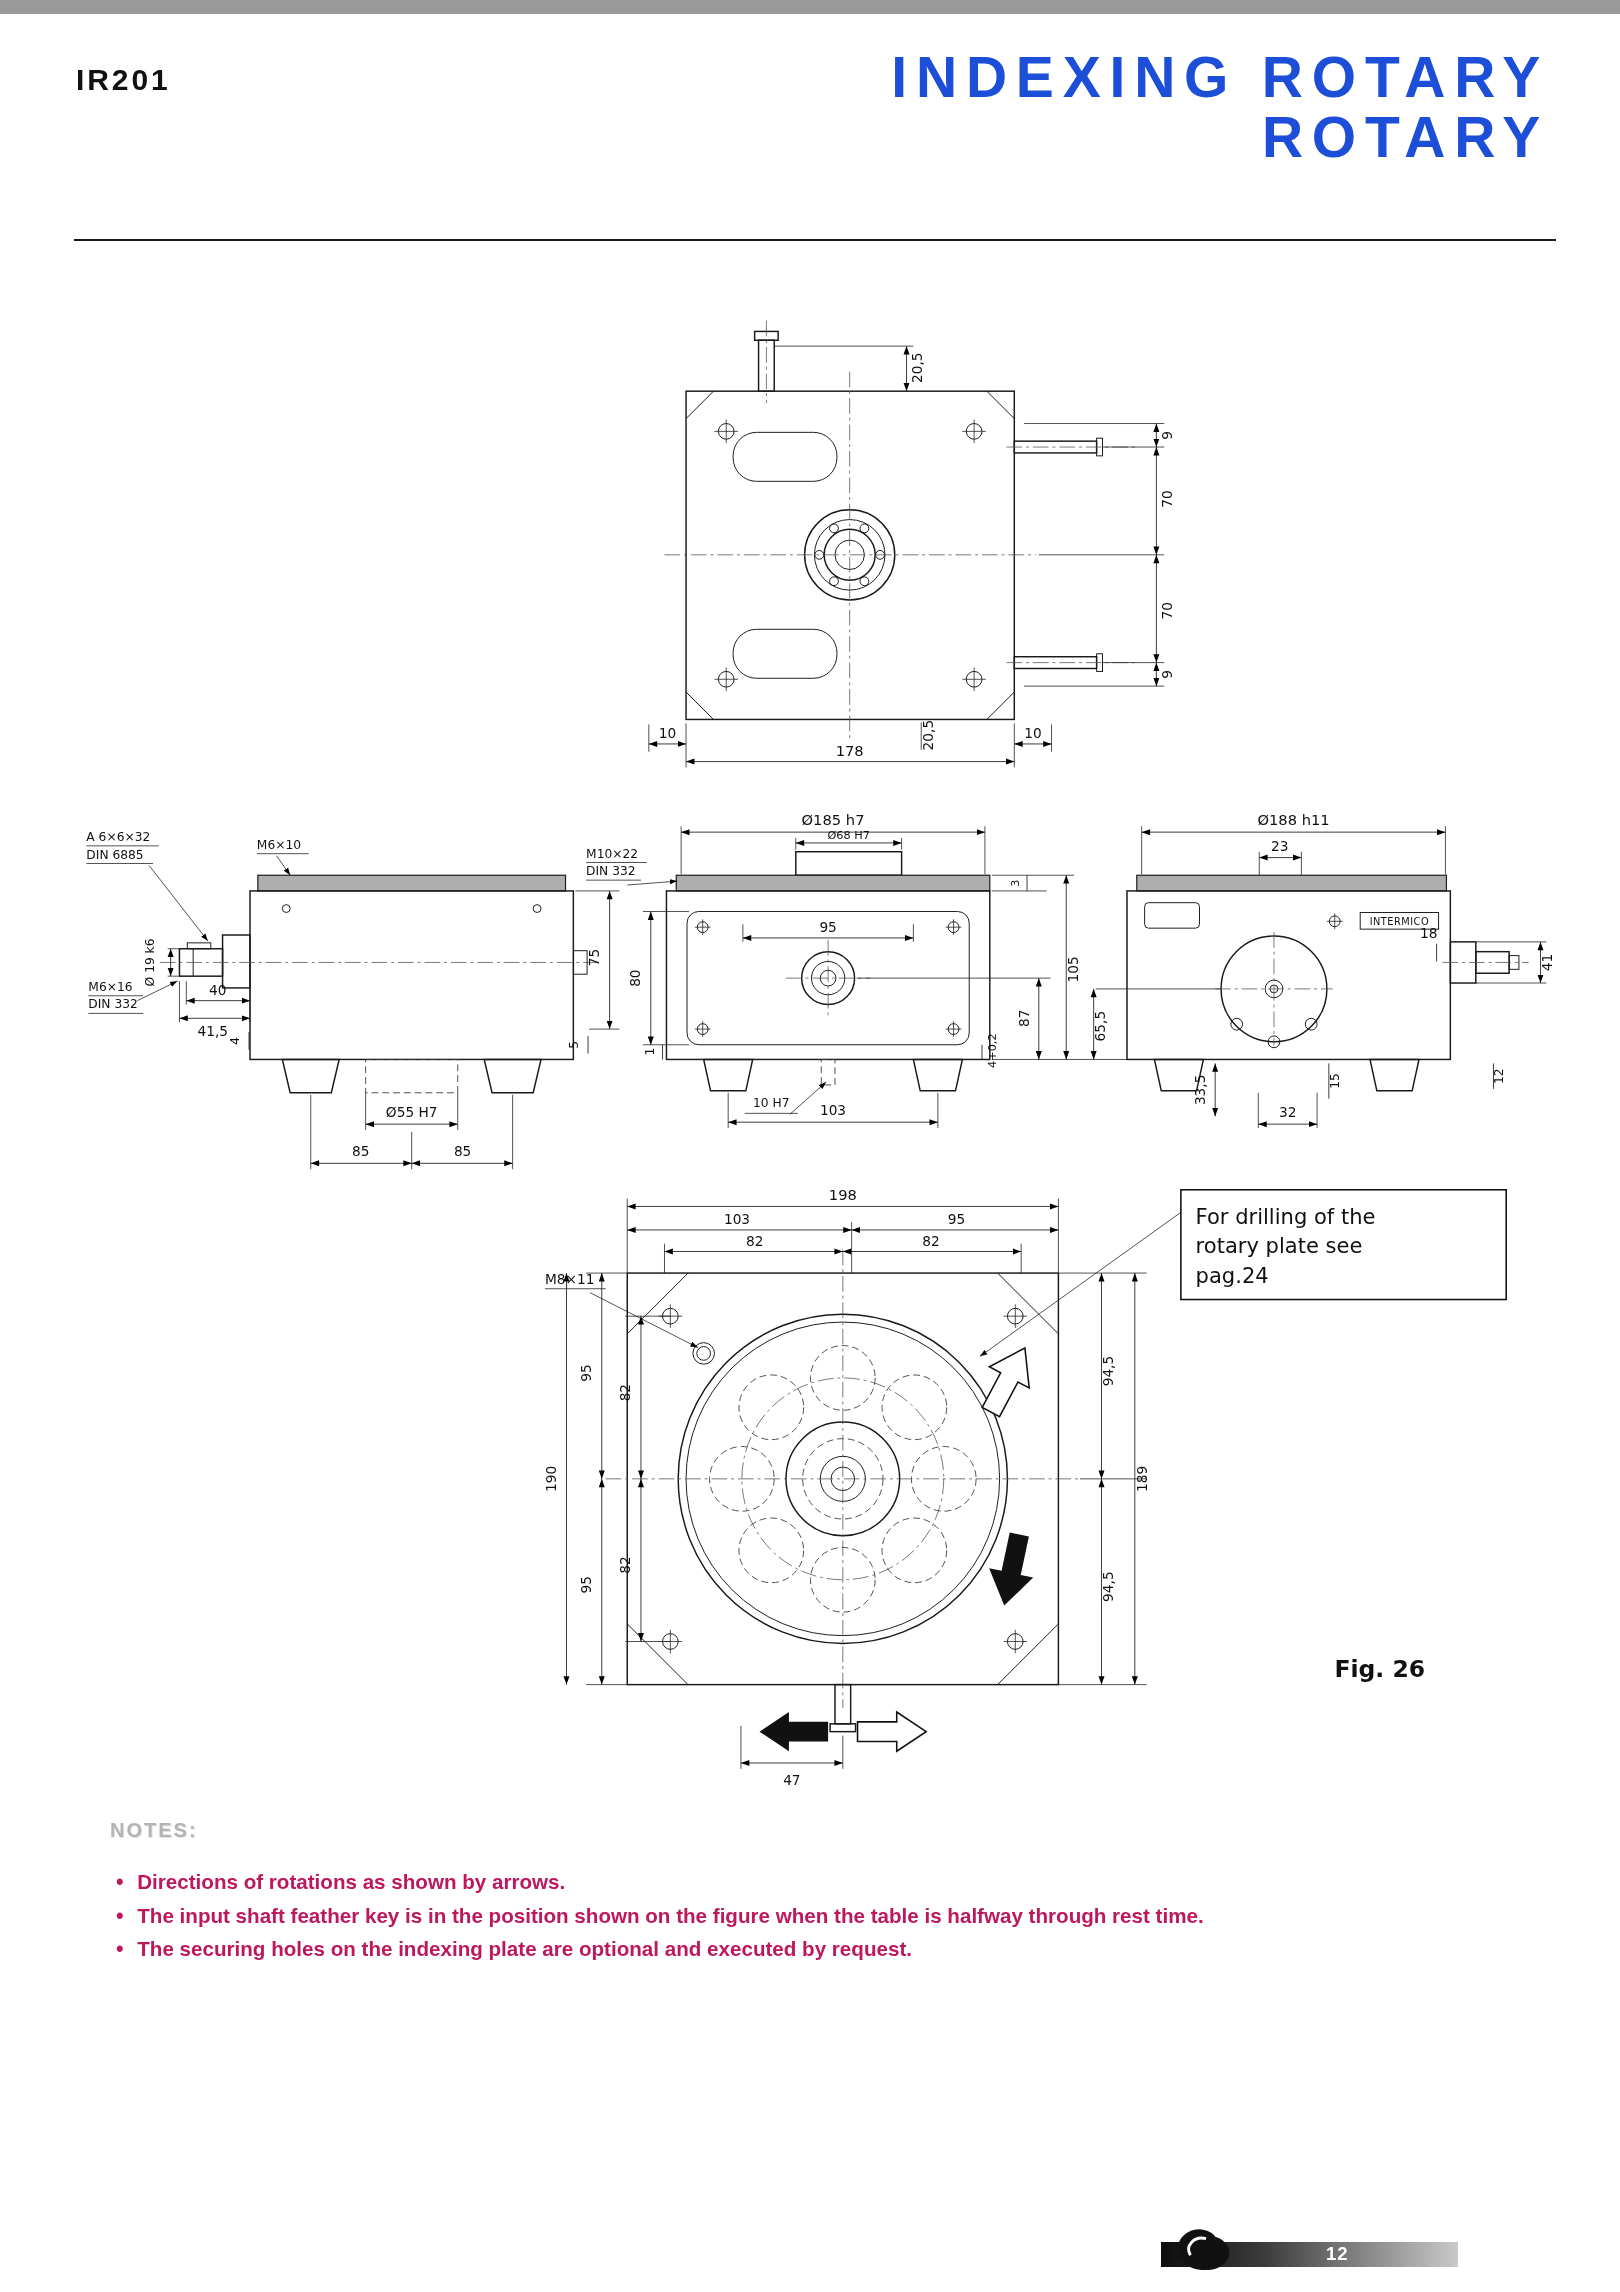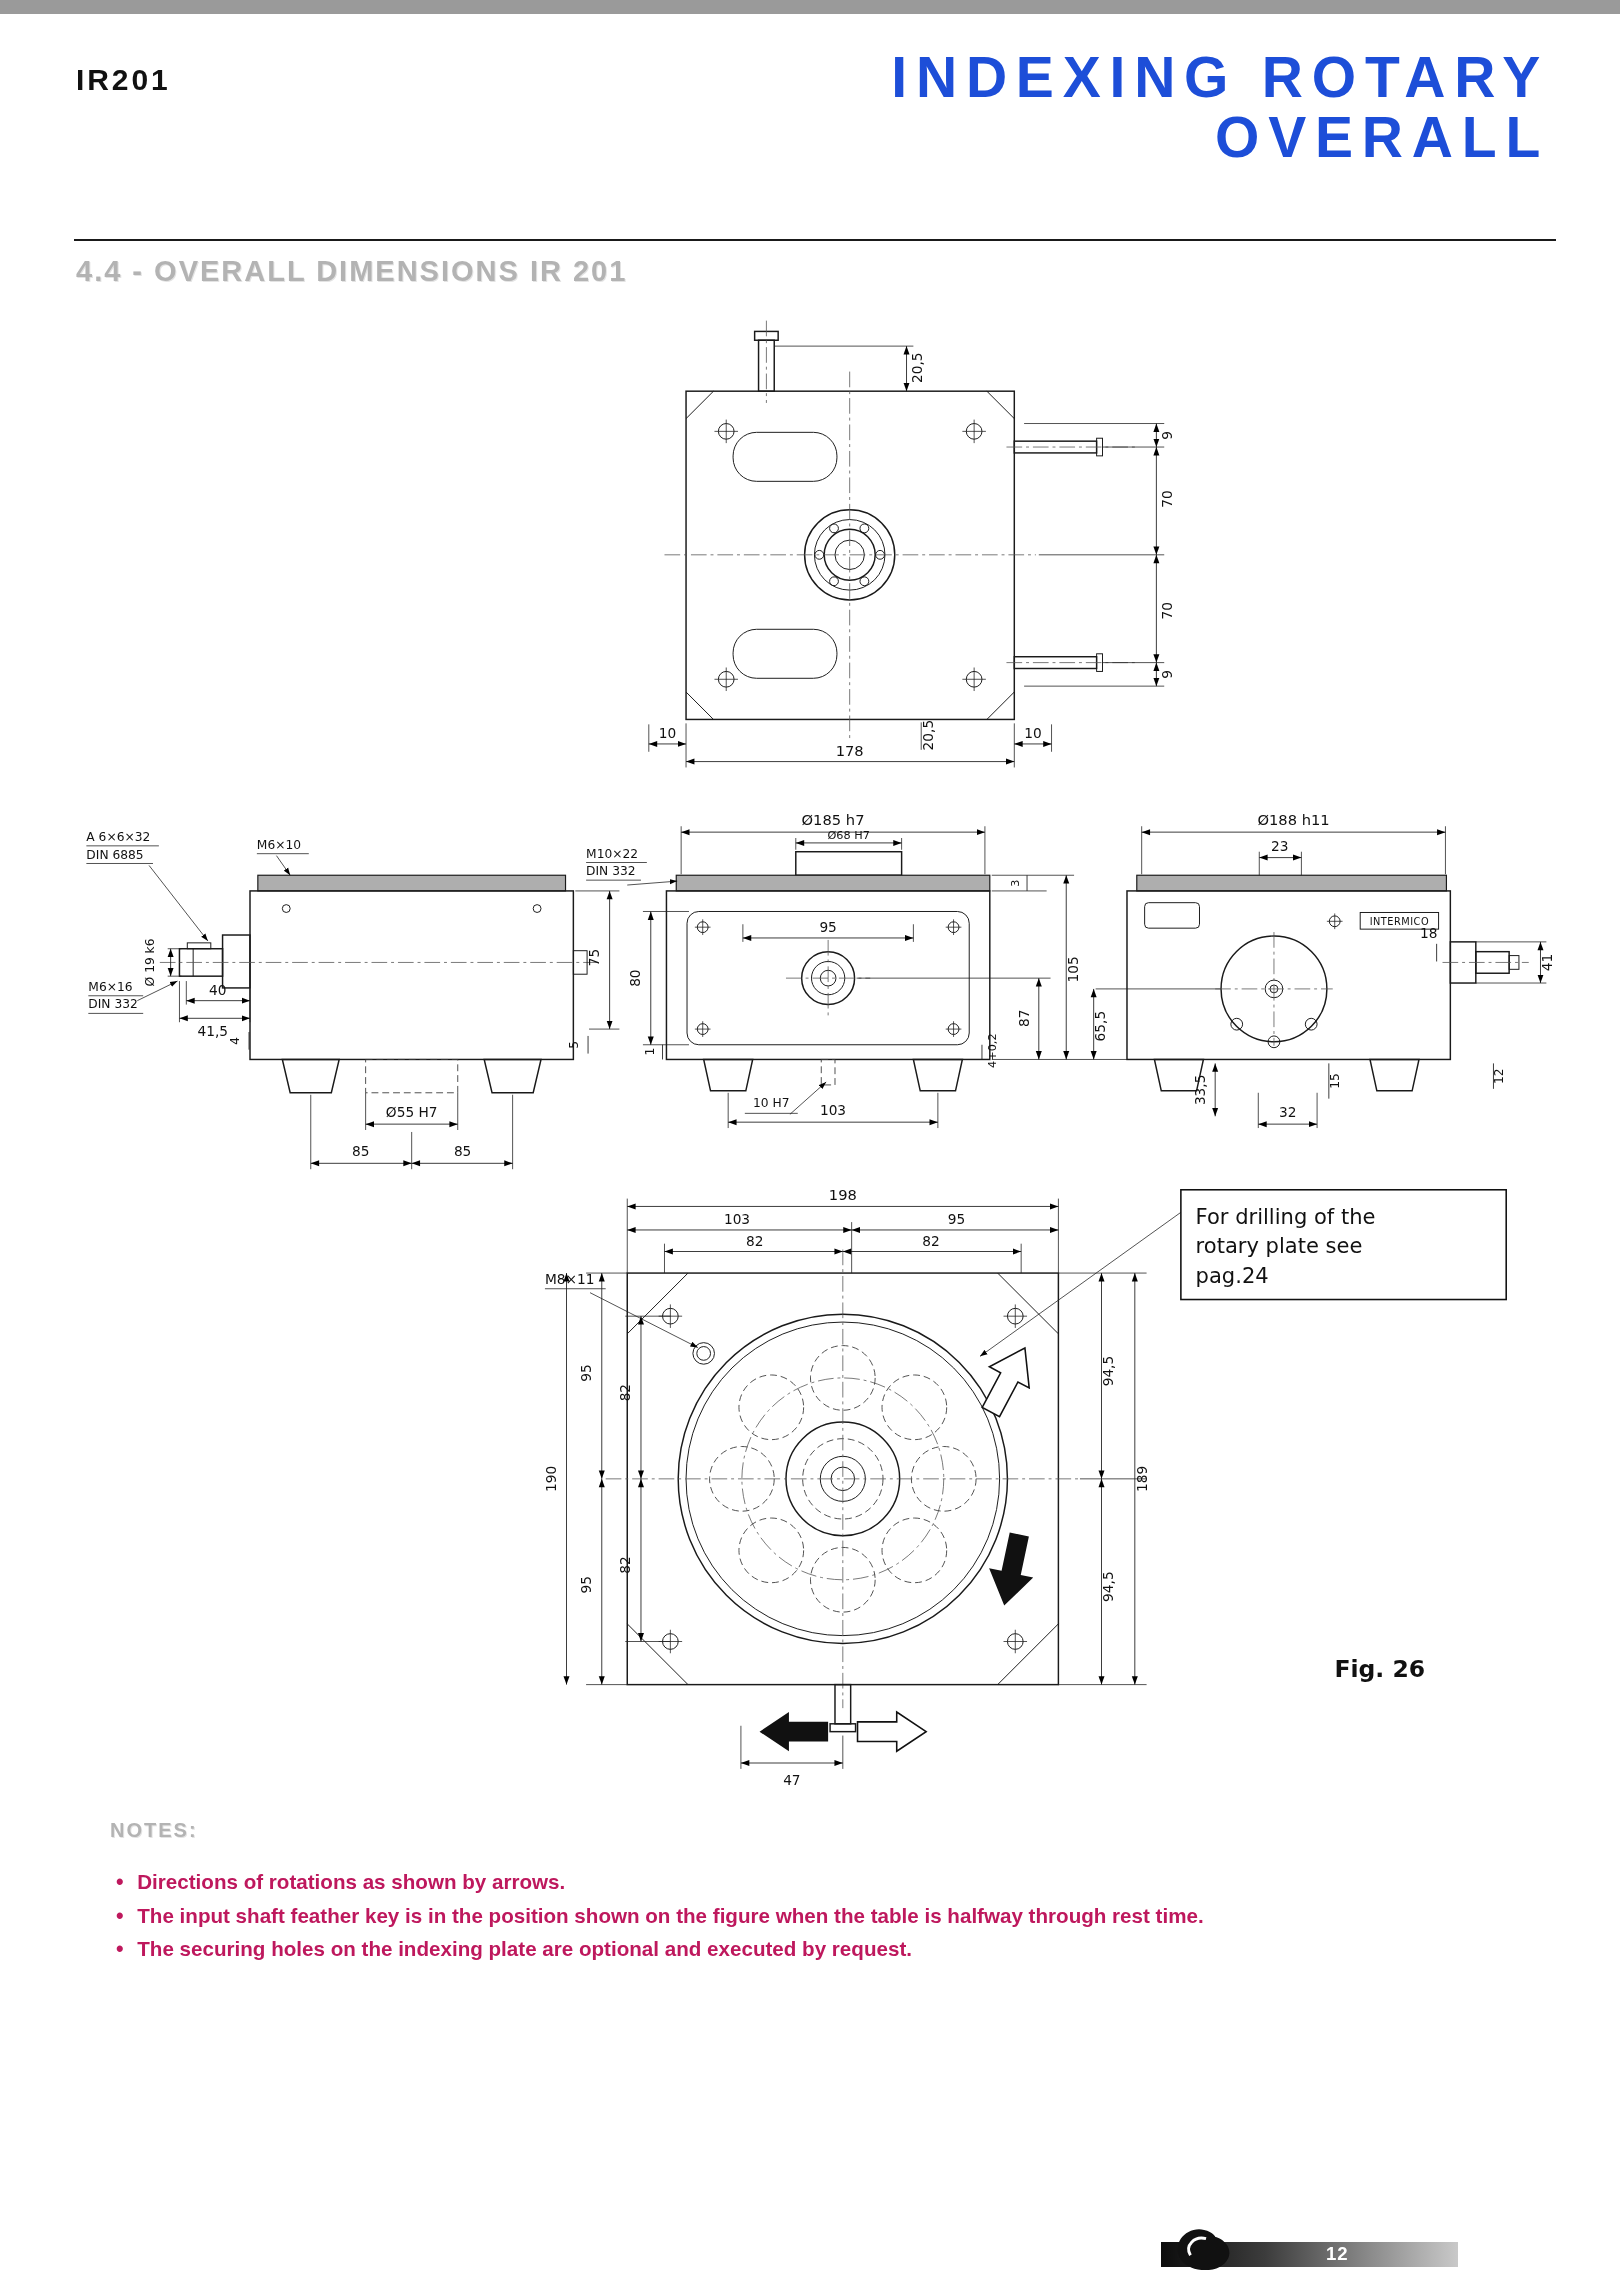--- a/index.html
+++ b/index.html
@@ -42,24 +42,23 @@
   .footer-logo{position:absolute;left:1169px;top:2202px}
 </style>
 </head>
 <body>
 
 <div class="page">
 
   <div class="model">IR201</div>
   <div class="title">
     <div>INDEXING ROTARY</div>
-    <div>OVERALL</div>
+    <div>ROTARY</div>
   </div>
   <div class="divider"></div>
-  <div class="section-heading">4.4 - OVERALL DIMENSIONS IR 201</div>
 
   <svg class="dw" width="1620" height="1509" viewBox="0 0 1653 1540">
     <defs>
       <marker id="ae" markerWidth="11" markerHeight="8" refX="9.5" refY="4" orient="auto">
           <path d="M0,0.6 L9.5,4 L0,7.4 Z" fill="#000"></path>
         </marker>
       <marker id="as" markerWidth="11" markerHeight="8" refX="1" refY="4" orient="auto">
           <path d="M10.5,0.6 L1,4 L10.5,7.4 Z" fill="#000"></path>
         </marker>
       <g id="chole">

